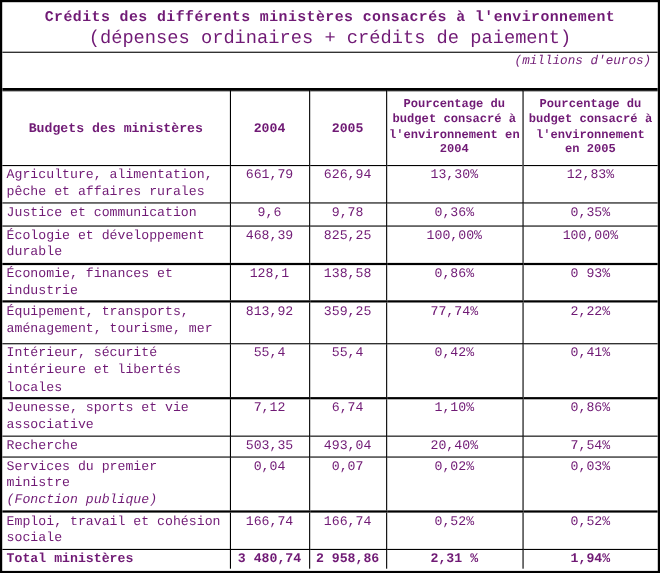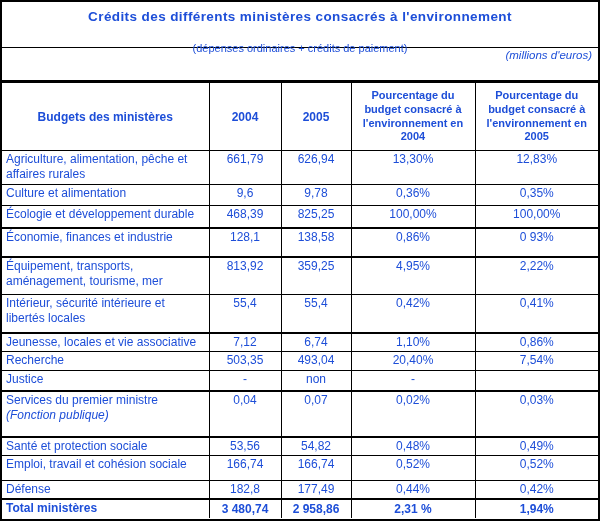--- a/index.html
+++ b/index.html
@@ -1,24 +1,24 @@
 <!DOCTYPE html>
 <html><head>
 <meta charset="utf-8">
 <style>
   html,body{margin:0;padding:0;background:#fff;}
   .page{
     width:600px;height:521px;box-sizing:border-box;
     border:2px solid #000;background:#fff;
-    font-family:Liberation Sans, sans-serif;color:#1d4ed8;
+    font-family:Liberation Mono, monospace;color:#701a75;
     overflow:hidden;
   }
   .title-block{border-bottom:1px solid #000;text-align:center;padding:7px 4px 6px 4px;height:32px;}
   .title{font-size:13.5px;font-weight:bold;letter-spacing:.4px;line-height:1.25;}
-  .subtitle{font-size:11px;line-height:1.2;margin-top:16px;}
+  .subtitle{font-size:17px;line-height:1.2;margin-top:0;}
   .unit-row{border-bottom:2px solid #000;text-align:right;font-style:italic;font-size:11.5px;padding:1px 6px 18px 0;height:13px;}
   table.budget{border-collapse:collapse;table-layout:fixed;width:596px;}
   table.budget th, table.budget td{
     border:1px solid #000;padding:1px 4px;box-sizing:border-box;
     font-size:12px;overflow:hidden;
   }
   table.budget tr > *:first-child{border-left:none;}
   table.budget tr > *:last-child{border-right:none;}
   table.budget tr:last-child > *{border-bottom:none;}
   col.c-label{width:207px;}
@@ -66,21 +66,21 @@
     </thead>
     <tbody>
       <tr style="height:34px">
         <td class="label">Agriculture, alimentation, pêche et affaires rurales</td>
         <td class="num">661,79</td>
         <td class="num">626,94</td>
         <td class="num">13,30%</td>
         <td class="num">12,83%</td>
       </tr>
       <tr style="height:21px">
-        <td class="label">Culture et alimentation</td>
+        <td class="label">Justice et communication</td>
         <td class="num">9,6</td>
         <td class="num">9,78</td>
         <td class="num">0,36%</td>
         <td class="num">0,35%</td>
       </tr>
       <tr style="height:22px" class="thick">
         <td class="label">Écologie et développement durable</td>
         <td class="num">468,39</td>
         <td class="num">825,25</td>
         <td class="num">100,00%</td>
@@ -90,78 +90,57 @@
         <td class="label">Économie, finances et industrie</td>
         <td class="num">128,1</td>
         <td class="num">138,58</td>
         <td class="num">0,86%</td>
         <td class="num">0 93%</td>
       </tr>
       <tr style="height:38px">
         <td class="label">Équipement, transports, aménagement, tourisme, mer</td>
         <td class="num">813,92</td>
         <td class="num">359,25</td>
-        <td class="num">4,95%</td>
+        <td class="num">77,74%</td>
         <td class="num">2,22%</td>
       </tr>
       <tr style="height:38px" class="thick">
         <td class="label">Intérieur, sécurité intérieure et libertés locales</td>
         <td class="num">55,4</td>
         <td class="num">55,4</td>
         <td class="num">0,42%</td>
         <td class="num">0,41%</td>
       </tr>
       <tr style="height:19px">
-        <td class="label">Jeunesse, locales et vie associative</td>
+        <td class="label">Jeunesse, sports et vie associative</td>
         <td class="num">7,12</td>
         <td class="num">6,74</td>
         <td class="num">1,10%</td>
         <td class="num">0,86%</td>
       </tr>
       <tr style="height:19px">
         <td class="label">Recherche</td>
         <td class="num">503,35</td>
         <td class="num">493,04</td>
         <td class="num">20,40%</td>
         <td class="num">7,54%</td>
       </tr>
-      <tr style="height:20px" class="thick">
-        <td class="label">Justice</td>
-        <td class="num">-</td>
-        <td class="num">non</td>
-        <td class="num">-</td>
-        <td class="num"></td>
-      </tr>
       <tr style="height:46px" class="thick">
         <td class="label"><span>Services du premier ministre</span><span class="note-italic">(Fonction publique)</span></td>
         <td class="num">0,04</td>
         <td class="num">0,07</td>
         <td class="num">0,02%</td>
         <td class="num">0,03%</td>
       </tr>
-      <tr style="height:19px">
-        <td class="label">Santé et protection sociale</td>
-        <td class="num">53,56</td>
-        <td class="num">54,82</td>
-        <td class="num">0,48%</td>
-        <td class="num">0,49%</td>
-      </tr>
       <tr style="height:25px">
         <td class="label">Emploi, travail et cohésion sociale</td>
         <td class="num">166,74</td>
         <td class="num">166,74</td>
         <td class="num">0,52%</td>
         <td class="num">0,52%</td>
-      </tr>
-      <tr style="height:17px" class="thick">
-        <td class="label">Défense</td>
-        <td class="num">182,8</td>
-        <td class="num">177,49</td>
-        <td class="num">0,44%</td>
-        <td class="num">0,42%</td>
       </tr>
       <tr style="height:15px" class="total">
         <td class="label">Total ministères</td>
         <td class="num">3 480,74</td>
         <td class="num">2 958,86</td>
         <td class="num">2,31 %</td>
         <td class="num">1,94%</td>
       </tr>
     </tbody>
   </table>

